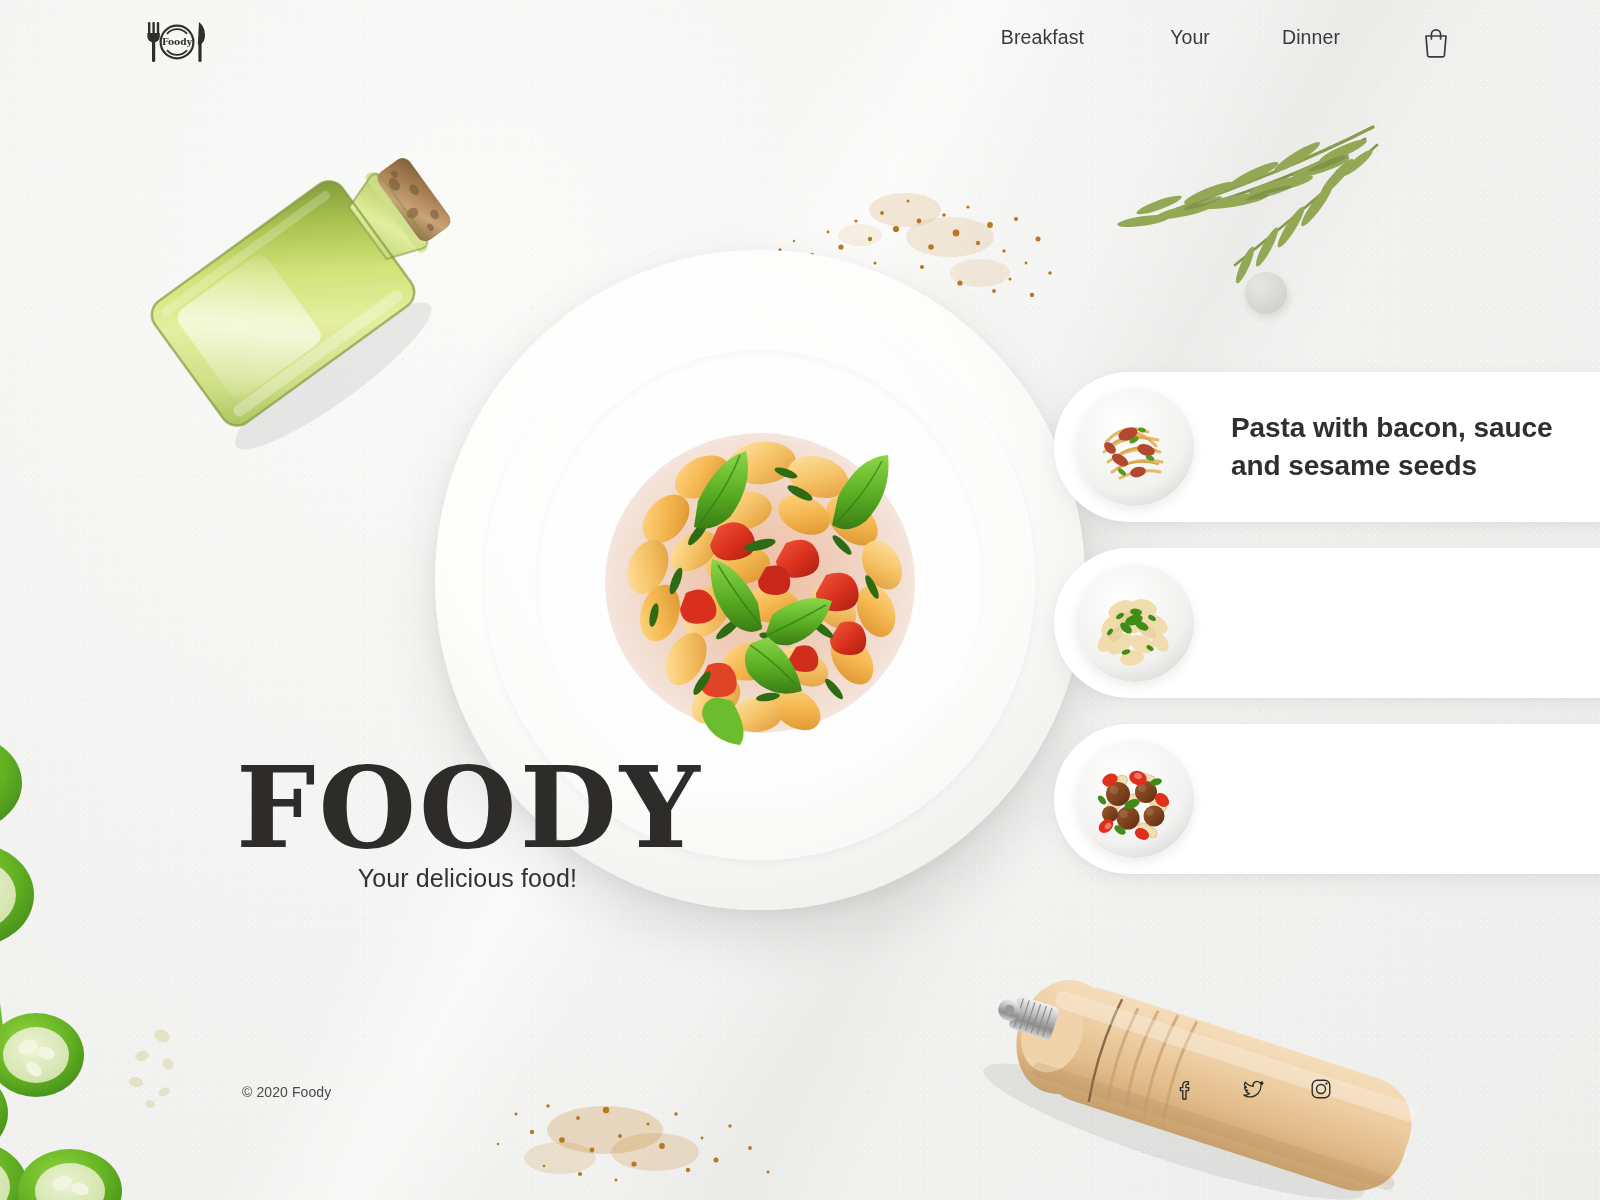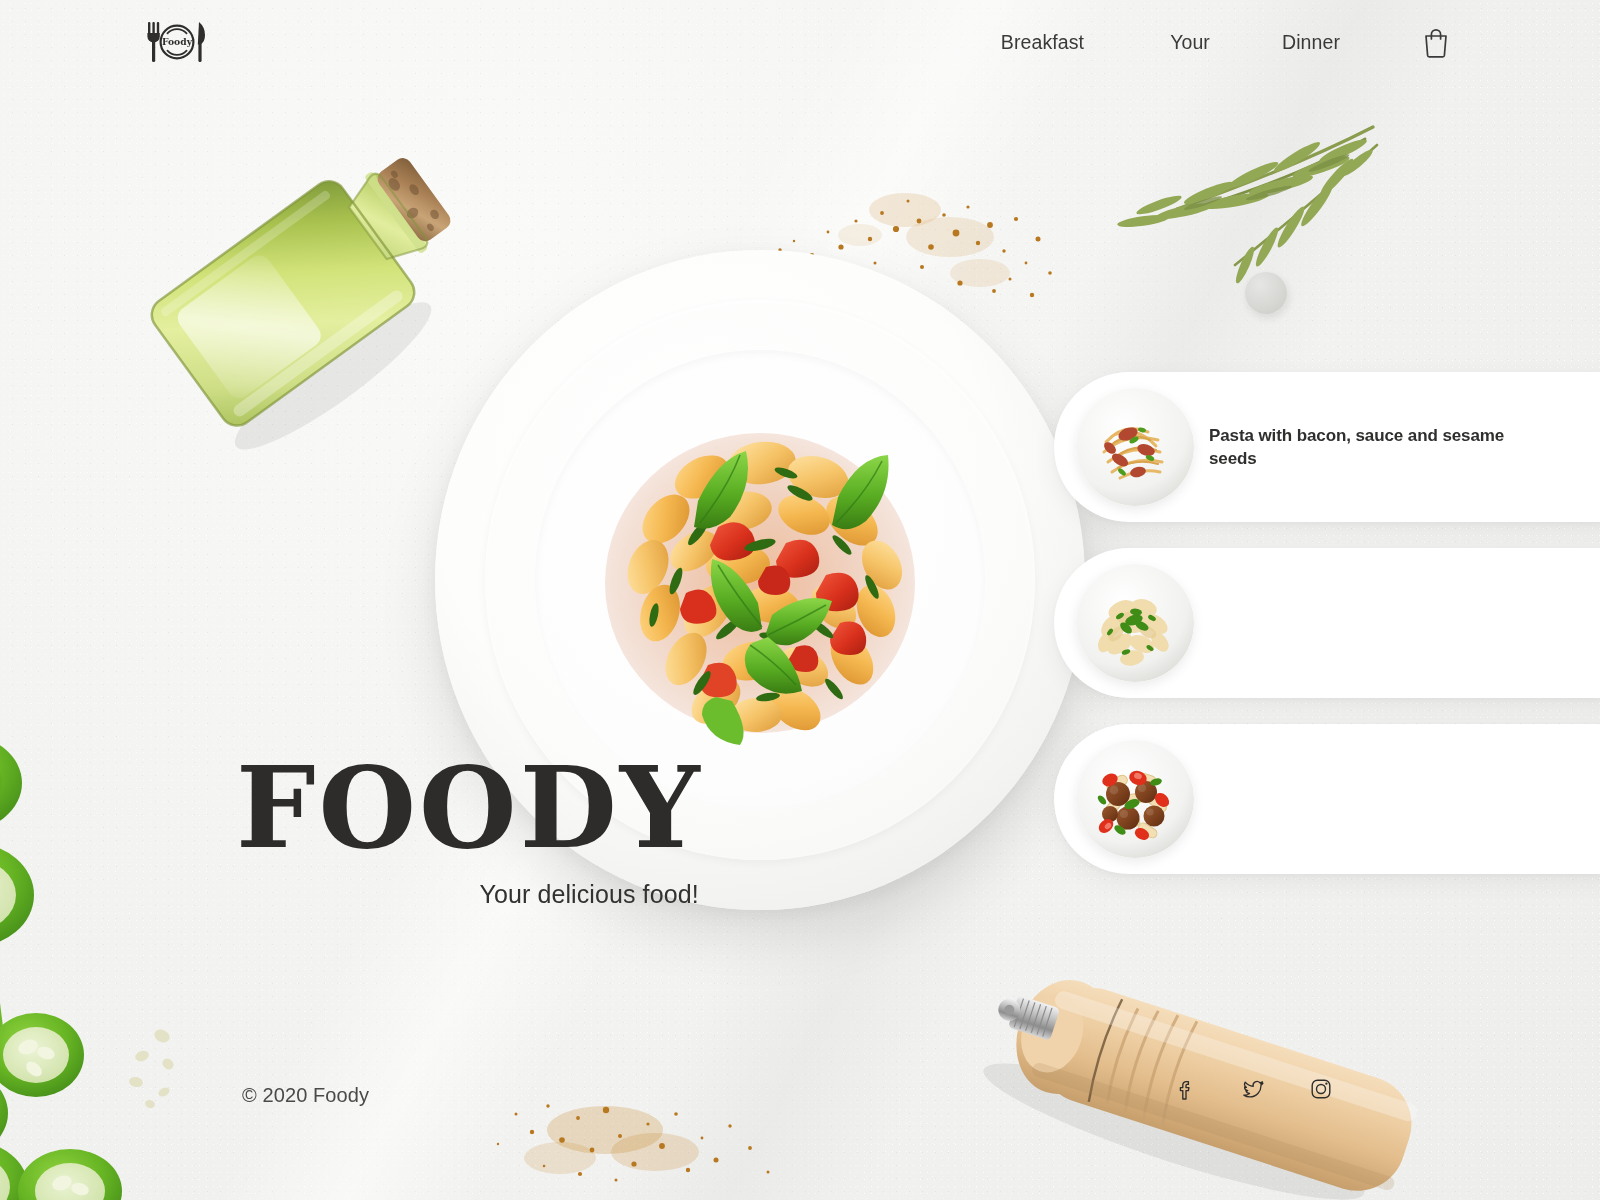--- a/index.html
+++ b/index.html
@@ -33,21 +33,21 @@
       linear-gradient(118deg, transparent 38%, rgba(255,255,255,.55) 44%, transparent 50%),
       linear-gradient(118deg, transparent 55%, rgba(226,226,224,.45) 61%, transparent 67%);
   }
 
   
   .header {
     position: absolute; top: 0; left: 0; width: 1600px; height: 86px;
     display: flex; align-items: center; z-index: 40;
   }
   .logo { position: absolute; left: 141px; top: 14px; width: 72px; height: 56px; }
-  .nav { position: absolute; right: 150px; top: 26px; display: flex; align-items: center; gap: 0; }
+  .nav { position: absolute; right: 150px; top: 26px; display: flex; align-items: flex-start; gap: 0; }
   .nav-item {
     font-size: 19.5px; color: #3a3a3a; letter-spacing: .1px;
     cursor: pointer; white-space: nowrap;
   }
   .nav-gap1 { width: 86px; } .nav-gap2 { width: 72px; } .nav-gap3 { width: 82px; }
   .cart-btn { width: 28px; height: 32px; cursor: pointer; }
 
   
   .oil-bottle {
     position: absolute; left: 78px; top: 142px; width: 400px; height: 350px; z-index: 5;
@@ -95,48 +95,48 @@
   .food-mass { position: absolute; left: 155px; top: 165px; width: 340px; height: 330px; }
 
   
   .title-block { position: absolute; left: 236px; top: 752px; z-index: 20; }
   .brand-title {
     font-family: "DejaVu Serif", "Liberation Serif", serif;
     font-size: 112px; font-weight: 700; color: #2e2c2b;
     letter-spacing: 3px; line-height: 1;
   }
   .brand-tagline {
-    font-size: 25px; color: #333231; text-align: right;
-    margin-top: 16px; padding-right: 4px; letter-spacing: .1px;
+    font-size: 25px; color: #333231; text-align: center;
+    padding-right: 4px; letter-spacing: .1px;
   }
 
   
   .cards { position: absolute; left: 1054px; top: 372px; width: 560px; z-index: 25; }
   .card {
     position: relative; width: 560px; height: 150px;
     background: #ffffff; border-radius: 75px 0 0 75px;
     box-shadow: 0 8px 26px rgba(0,0,0,.055), 0 2px 6px rgba(0,0,0,.03);
     display: flex; align-items: center; cursor: pointer;
   }
   .card + .card { margin-top: 26px; }
   .card-thumb {
     position: absolute; left: 22px; top: 16px; width: 118px; height: 118px;
     border-radius: 50%; overflow: hidden;
     box-shadow: 0 4px 12px rgba(0,0,0,.08);
   }
   .card-text {
-    position: absolute; left: 155px; width: 330px;
-    font-size: 17px; font-weight: 700; color: #2f2f2e;
+    position: absolute; left: 177px; width: 330px;
+    font-size: 28px; font-weight: 700; color: #2f2f2e;
     line-height: 1.37; letter-spacing: -.1px;
   }
 
   
   .copyright {
     position: absolute; left: 242px; top: 1084px; z-index: 30;
-    font-size: 20px; color: #4a4a49; letter-spacing: .1px;
+    font-size: 14px; color: #4a4a49; letter-spacing: .1px;
   }
   .socials {
     position: absolute; left: 1172px; top: 1076px; z-index: 30;
     display: flex; align-items: center; gap: 42px;
   }
   .social-btn { width: 26px; height: 26px; cursor: pointer; display: block; }
 </style>
 </head>
 <body>
 

